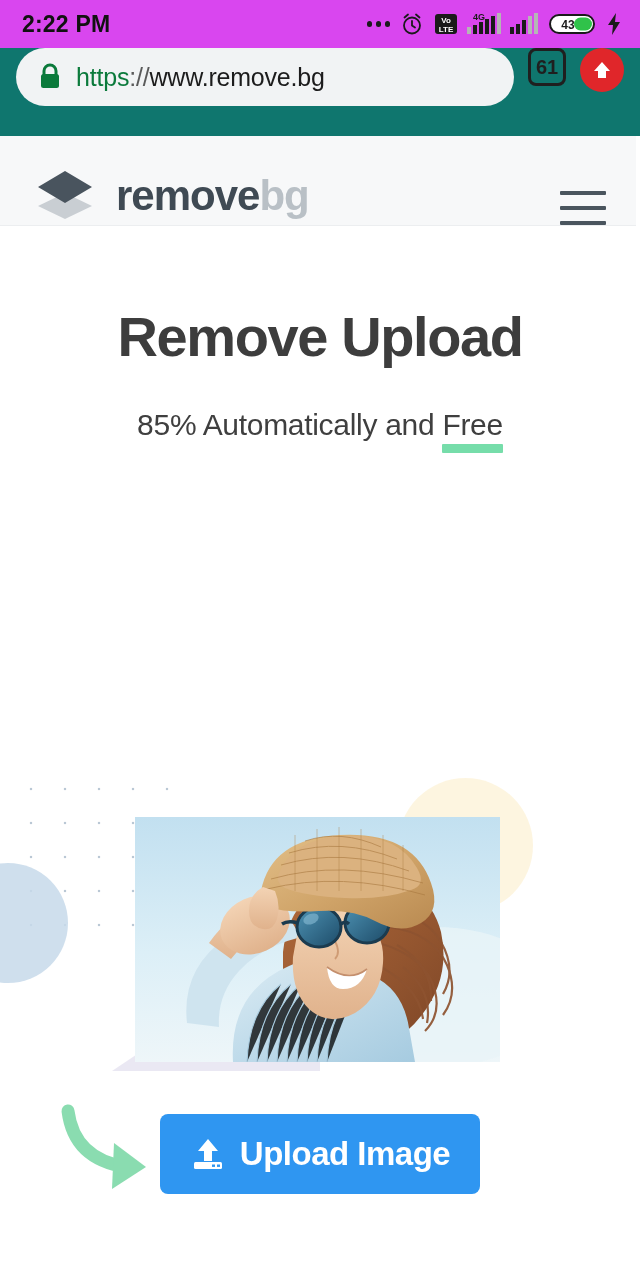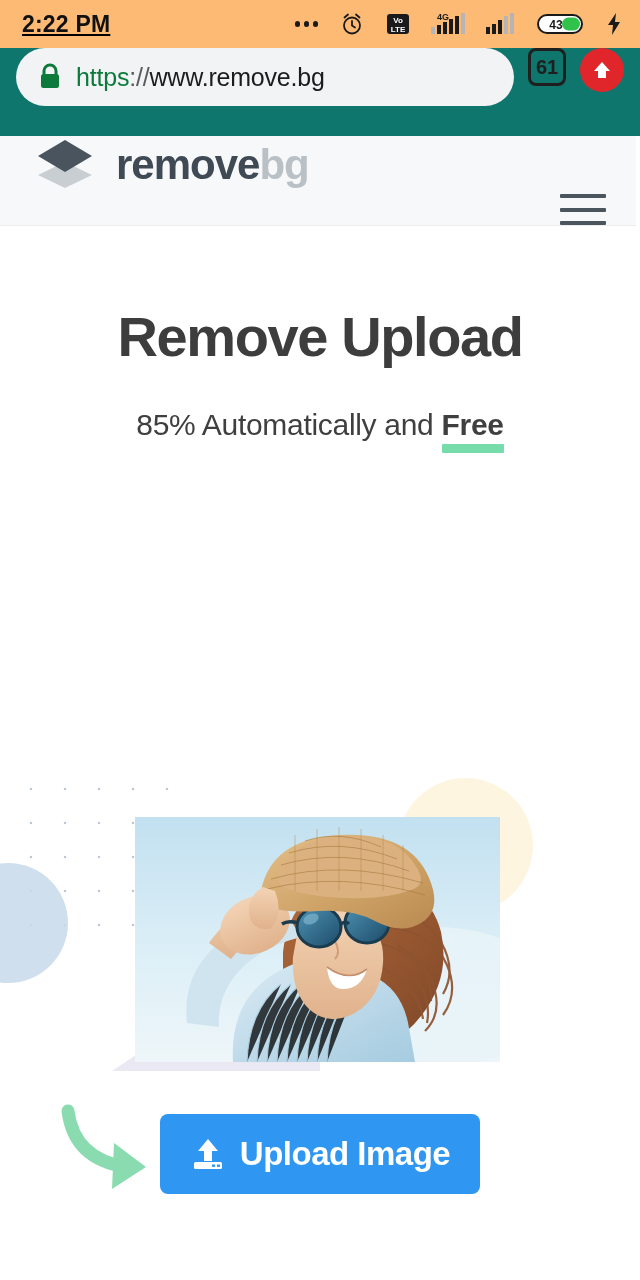--- a/index.html
+++ b/index.html
@@ -6,33 +6,32 @@
   html, body {
     width: 640px; height: 1280px;
     font-family: "Liberation Sans", sans-serif;
     background: #ffffff;
     overflow: hidden;
   }
 
   
   .statusbar {
     height: 48px; width: 640px;
-    background: #fdba74;
+    background: #d946ef;
     display: flex; align-items: center;
     padding: 0 18px 0 22px;
     position: relative;
-    text-decoration: underline;
   }
   .status-time {
     font-size: 23px; font-weight: bold; color: #111;
     letter-spacing: 0.2px;
   }
   .status-icons {
     margin-left: auto;
-    display: flex; align-items: center; gap: 21px;
+    display: flex; align-items: center; gap: 9px;
   }
   .dots-icon { display: flex; gap: 3.5px; align-items: center; }
   .dots-icon i { width: 5.5px; height: 5.5px; border-radius: 50%; background: #1a1a1a; display: block; }
   .svg-ic { display: block; }
 
   
   .browserbar {
     height: 88px; width: 640px;
     background: #0f766e;
     display: flex; align-items: flex-start;
@@ -68,24 +67,23 @@
     background: #e0262a;
     display: flex; align-items: center; justify-content: center;
     flex: none;
   }
 
   
   .siteheader {
     height: 90px; width: 636px;
     background: #f7f8f9;
     border-bottom: 1px solid #eceef0;
-    display: flex; align-items: flex-start;
+    display: flex; align-items: flex-end;
     padding: 0 30px;
     position: relative;
-    flex-direction: column;
   }
   .logo-wrap { display: flex; align-items: center; gap: 16px; }
   .brand {
     font-size: 42px; font-weight: bold;
     letter-spacing: -1px;
     line-height: 1;
   }
   .brand .b1 { color: #3f4a54; }
   .brand .b2 { color: #b9c0c6; }
   .hamburger {
@@ -109,21 +107,21 @@
     line-height: 1.32;
     letter-spacing: -1.4px;
     padding-top: 74px;
   }
   .subline {
     text-align: center;
     font-size: 30px; color: #3f3f3f;
     margin-top: 34px;
     letter-spacing: -0.3px;
   }
-  .subline b { font-weight: bold; position: relative; display: inline-block; }
+  .subline b { font-weight: normal; position: relative; display: inline-block; }
   .subline b::after {
     content: ""; position: absolute;
     left: 0; right: 0; bottom: -11px;
     height: 9px; background: #76ddaa; border-radius: 1px;
   }
 
   
   .dotgrid {
     position: absolute; left: 14px; top: 546px;
     width: 180px; height: 172px;

